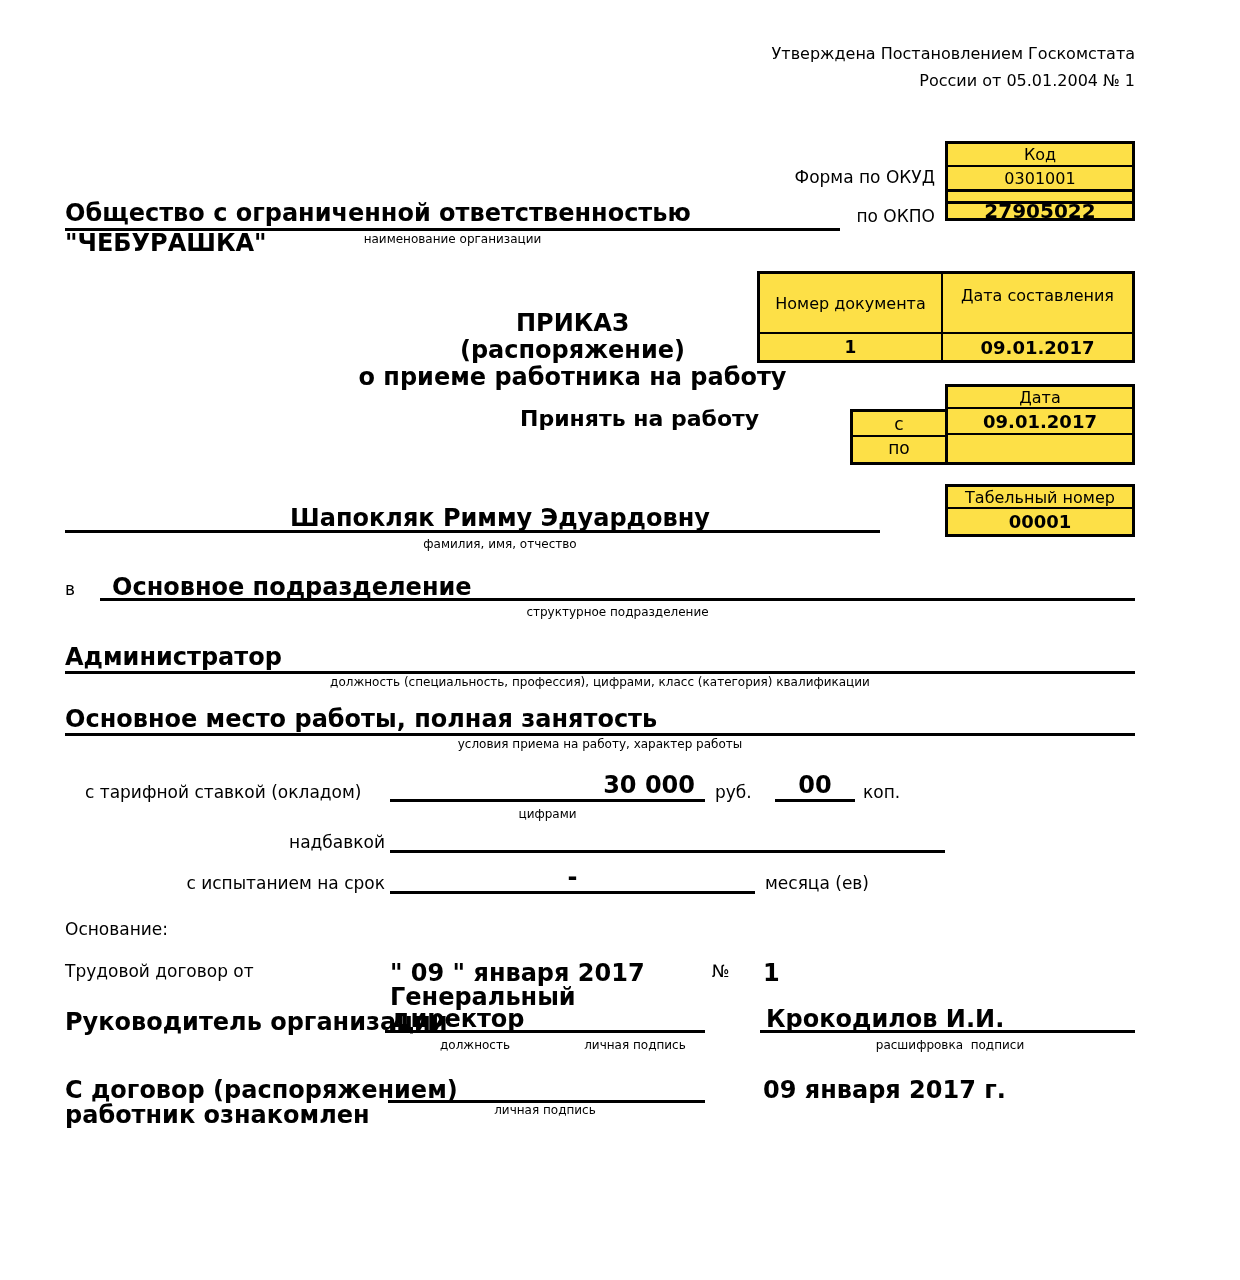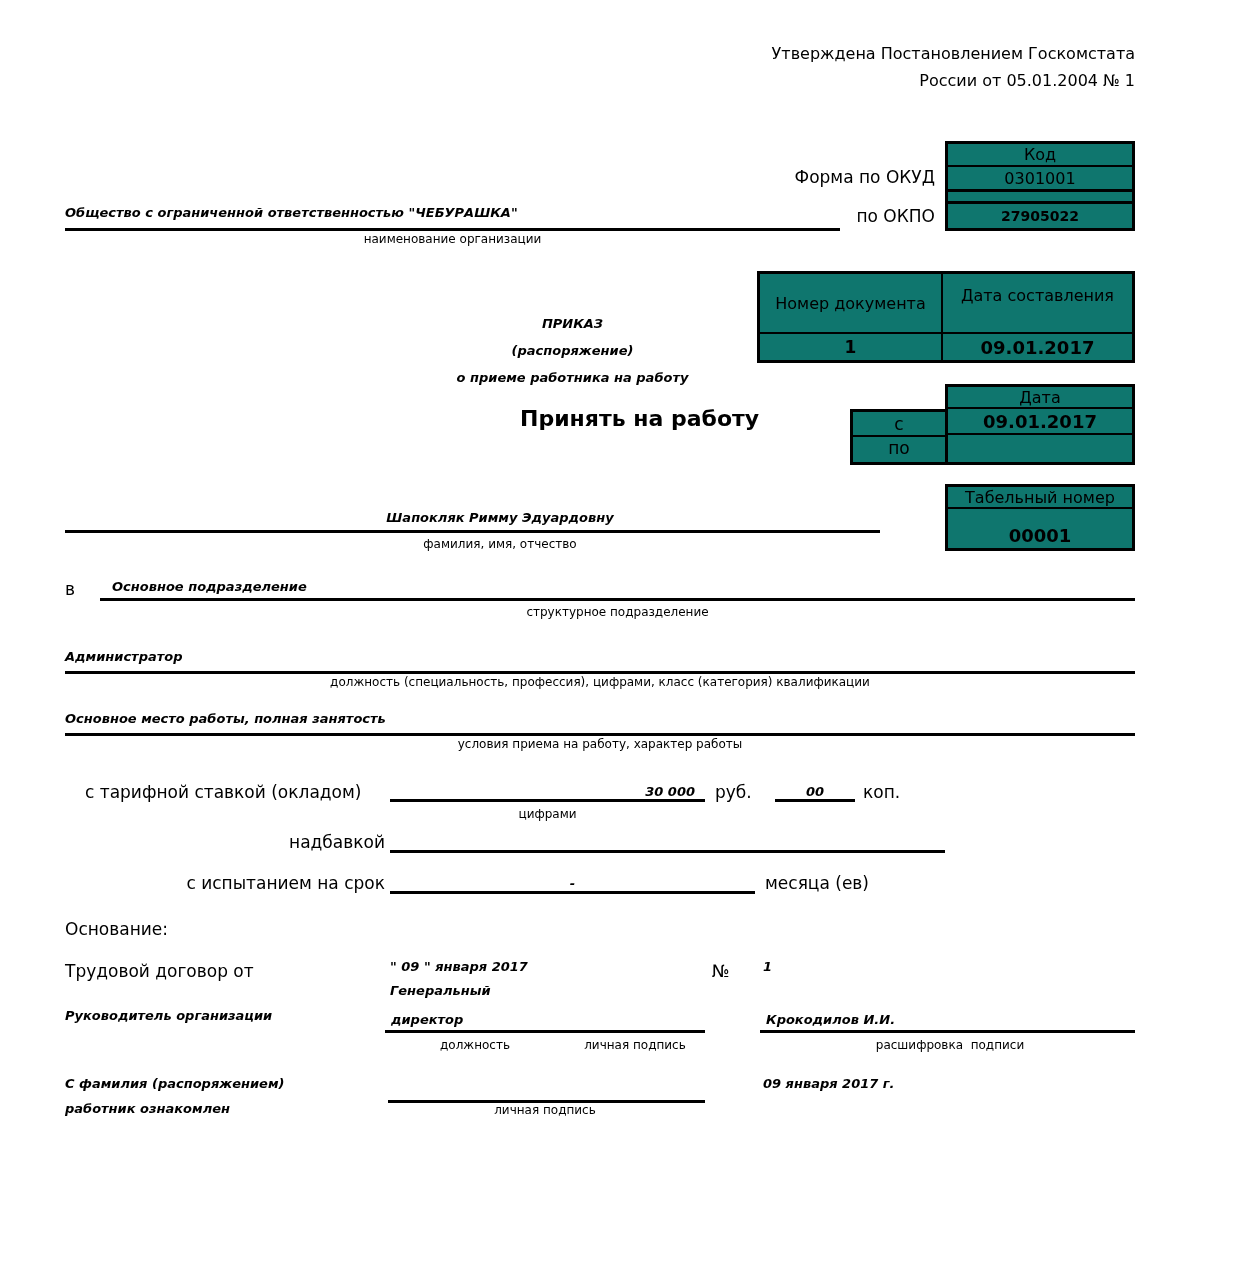--- a/index.html
+++ b/index.html
@@ -6,45 +6,45 @@
   #page{
     position:relative;
     width:1240px;height:1280px;
     background:#ffffff;color:#000;
     font-family:"DejaVu Sans","Liberation Sans",sans-serif;
     overflow:hidden;
   }
   .abs{position:absolute;}
   .t{font-size:17px;line-height:22px;}
   .b{font-weight:bold;}
-  .big{font-size:13px;font-style:italic;}
+  .big{font-size:24px;}
   .cap{font-size:12px;line-height:14px;text-align:center;color:#000;}
   .right{text-align:right;}
   .center{text-align:center;}
   .ul3{border-bottom:3px solid #000;}
-  .box3{border:3px solid #000;box-sizing:border-box;background:#0f766e;}
+  .box3{border:3px solid #000;box-sizing:border-box;background:#fde047;}
   .row-sep{border-bottom:2px solid #000;}
   .cell{display:flex;align-items:center;justify-content:center;box-sizing:border-box;}
   .flex-bottom{display:flex;align-items:flex-end;box-sizing:border-box;text-align:center;}
 </style>
 </head>
 <body>
 
 <div id="page">
 
   <div class="abs right" style="left:620px;top:40px;width:515px;font-size:16px;line-height:27px;">
     <div>Утверждена Постановлением Госкомстата</div>
     <div>России от 05.01.2004 № 1</div>
   </div>
 
   <div class="abs box3" style="left:945px;top:141px;width:190px;">
     <div class="cell row-sep" style="height:23px;font-size:16px;">Код</div>
     <div class="cell" style="height:25px;font-size:16px;border-bottom:3px solid #000;">0301001</div>
     <div style="height:9px;"></div>
-    <div class="cell b" style="height:27px;font-size:14px;border-top:3px solid #000;">27905022</div>
+    <div class="cell b" style="height:17px;font-size:20px;border-top:3px solid #000;">27905022</div>
   </div>
   <div class="abs t right" style="left:640px;top:166px;width:295px;">Форма по ОКУД</div>
   <div class="abs t right" style="left:640px;top:205px;width:295px;">по ОКПО</div>
 
   <div class="abs ul3 b big" style="left:65px;top:198px;width:775px;height:30px;line-height:30px;">Общество с ограниченной ответственностью "ЧЕБУРАШКА"</div>
   <div class="abs cap" style="left:65px;top:232px;width:775px;">наименование организации</div>
 
   <div class="abs box3" style="left:757px;top:271px;width:378px;">
     <div style="display:flex;border-bottom:2px solid #000;">
       <div class="cell center" style="width:183px;height:58px;border-right:2px solid #000;font-size:16px;line-height:19px;">Номер документа</div>
@@ -69,21 +69,21 @@
     <div class="cell b row-sep" style="height:26px;font-size:18px;">09.01.2017</div>
     <div class="cell" style="height:21px;font-size:17px;"></div>
   </div>
   <div class="abs box3" style="left:850px;top:409px;width:98px;height:56px;">
     <div class="cell row-sep" style="height:25px;font-size:17px;">с</div>
     <div class="cell" style="height:21px;font-size:17px;">по</div>
   </div>
 
   <div class="abs box3" style="left:945px;top:484px;width:190px;">
     <div class="cell row-sep" style="height:22px;font-size:16px;">Табельный номер</div>
-    <div class="cell b" style="height:25px;font-size:18px;margin-top:14px;">00001</div>
+    <div class="cell b" style="height:25px;font-size:18px;">00001</div>
   </div>
 
   <div class="abs ul3 b big center" style="left:65px;top:503px;width:815px;height:30px;line-height:30px;padding-left:55px;box-sizing:border-box;">Шапокляк Римму Эдуардовну</div>
   <div class="abs cap" style="left:65px;top:537px;width:815px;padding-left:55px;box-sizing:border-box;">фамилия, имя, отчество</div>
 
   <div class="abs t" style="left:65px;top:578px;">в</div>
   <div class="abs ul3 b big" style="left:100px;top:573px;width:1035px;height:28px;line-height:28px;padding-left:12px;box-sizing:border-box;">Основное подразделение</div>
   <div class="abs cap" style="left:100px;top:605px;width:1035px;">структурное подразделение</div>
 
   <div class="abs ul3 b big" style="left:65px;top:643px;width:1070px;height:28px;line-height:28px;">Администратор</div>
@@ -113,19 +113,19 @@
   <div class="abs b big" style="left:763px;top:959px;">1</div>
 
   <div class="abs b big" style="left:390px;top:983px;">Генеральный</div>
   <div class="abs b big" style="left:65px;top:1008px;">Руководитель организации</div>
   <div class="abs ul3 b big" style="left:385px;top:1006px;width:320px;height:27px;line-height:27px;padding-left:6px;box-sizing:border-box;">директор</div>
   <div class="abs ul3 b big" style="left:760px;top:1006px;width:375px;height:27px;line-height:27px;padding-left:6px;box-sizing:border-box;">Крокодилов И.И.</div>
   <div class="abs cap" style="left:385px;top:1038px;width:180px;">должность</div>
   <div class="abs cap" style="left:565px;top:1038px;width:140px;">личная подпись</div>
   <div class="abs cap" style="left:800px;top:1038px;width:300px;">расшифровка&nbsp;&nbsp;подписи</div>
 
-  <div class="abs b big" style="left:65px;top:1076px;">С фамилия (распоряжением)</div>
+  <div class="abs b big" style="left:65px;top:1076px;">С договор (распоряжением)</div>
   <div class="abs b big" style="left:65px;top:1101px;">работник ознакомлен</div>
   <div class="abs ul3" style="left:388px;top:1076px;width:317px;height:24px;"></div>
   <div class="abs cap" style="left:430px;top:1103px;width:230px;">личная подпись</div>
   <div class="abs b big" style="left:763px;top:1076px;">09 января 2017 г.</div>
 
 </div>
 
 </body></html>

